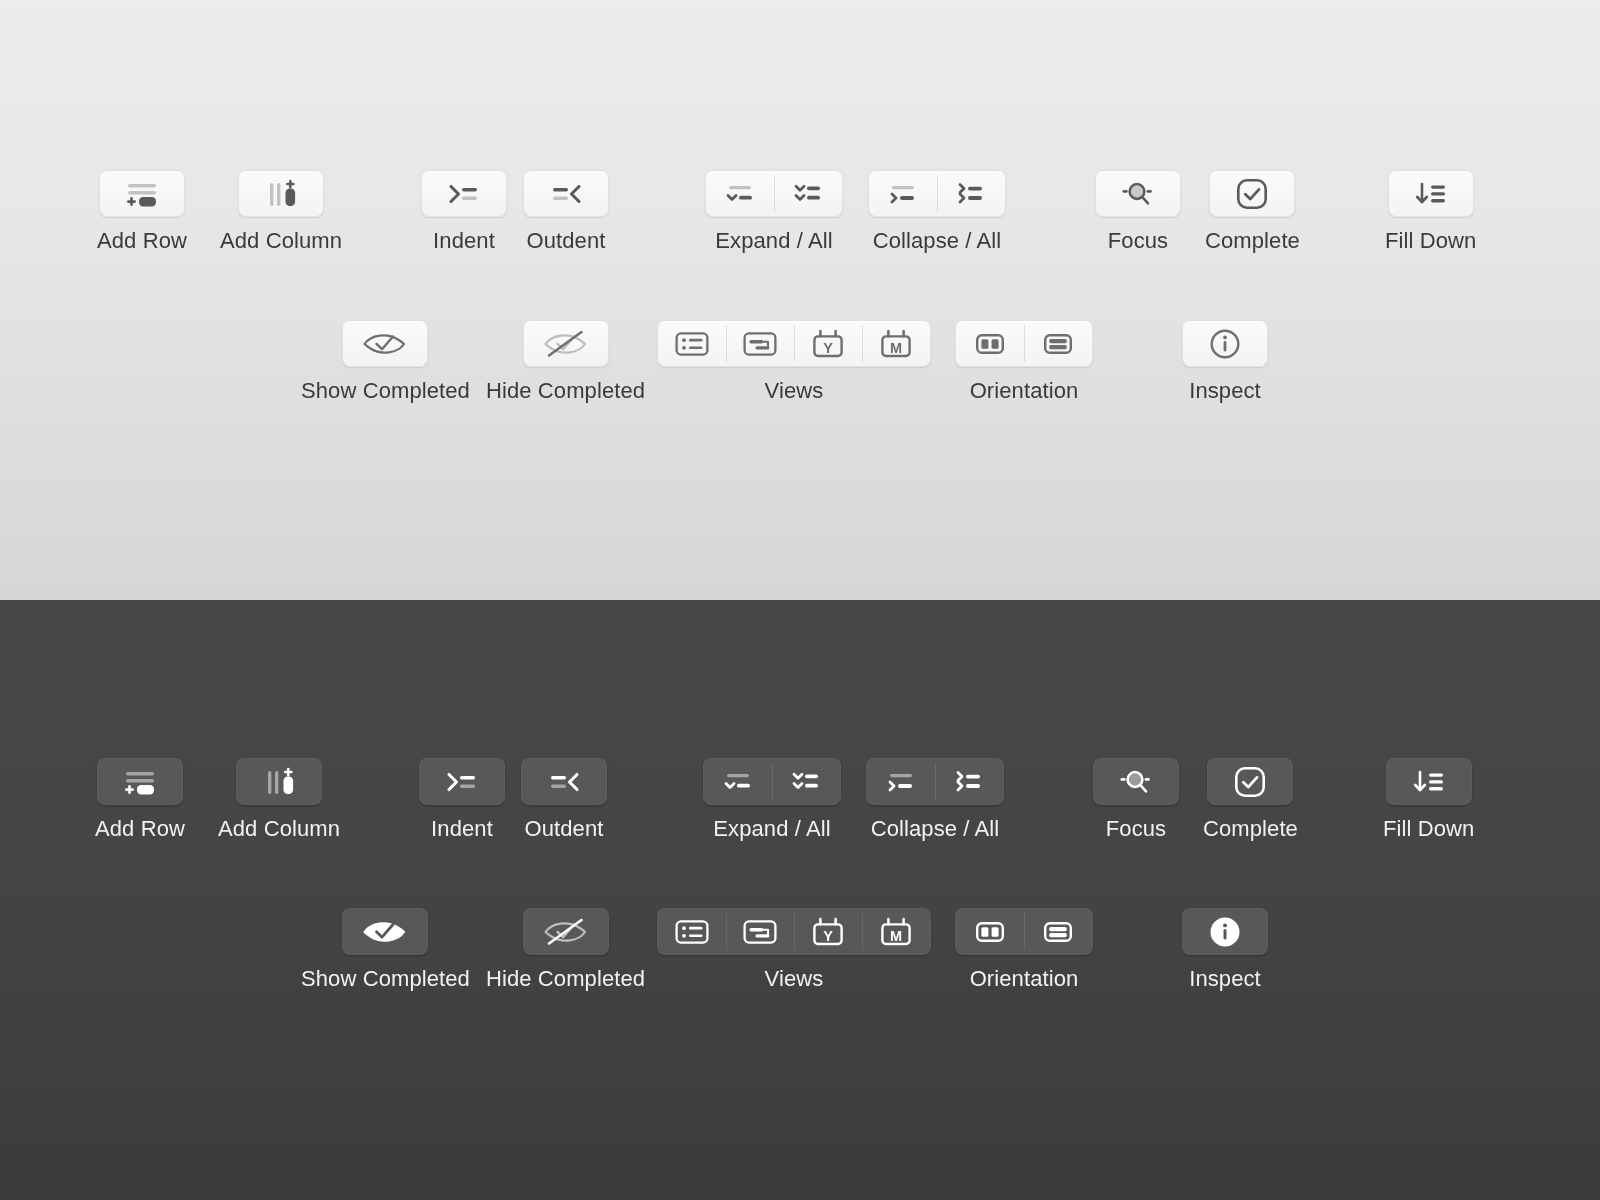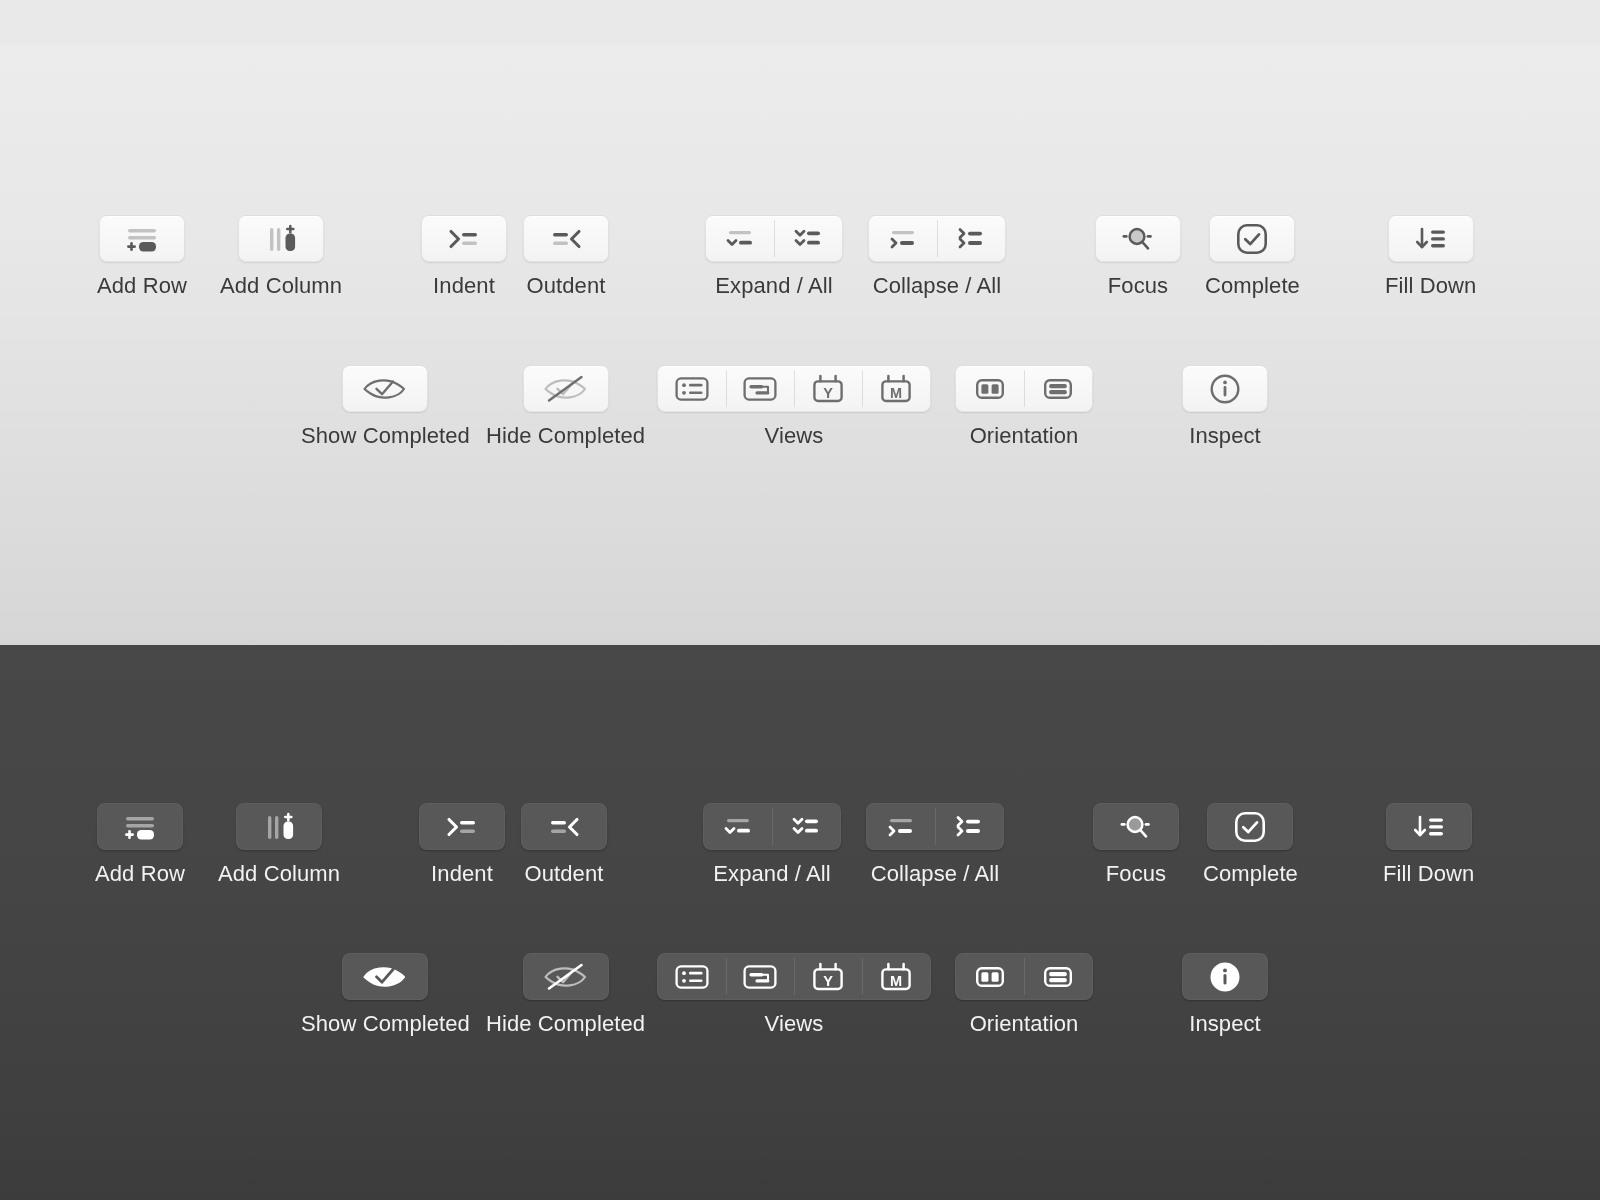--- a/index.html
+++ b/index.html
@@ -4,21 +4,21 @@
 <style>
   html,body{margin:0;padding:0;}
   body{
     width:1600px;height:1200px;overflow:hidden;
     font-family:"Liberation Sans", sans-serif;
     background:#e9e9e9;
   }
   .stage{position:relative;width:1600px;height:1200px;}
 
   
-  .panel{position:absolute;left:0;width:1600px;box-sizing:border-box;margin-top:45px;}
+  .panel{position:absolute;left:0;width:1600px;box-sizing:border-box;}
   .panel.light{
     top:0;height:600px;
     background:linear-gradient(to bottom,#ececec 0%,#e7e7e7 35%,#dedede 70%,#d6d6d6 100%);
   }
   .panel.dark{
     top:600px;height:600px;
     background:linear-gradient(to bottom,#484848 0%,#454545 40%,#3f3f3f 80%,#3a3a3a 100%);
   }
 
   

